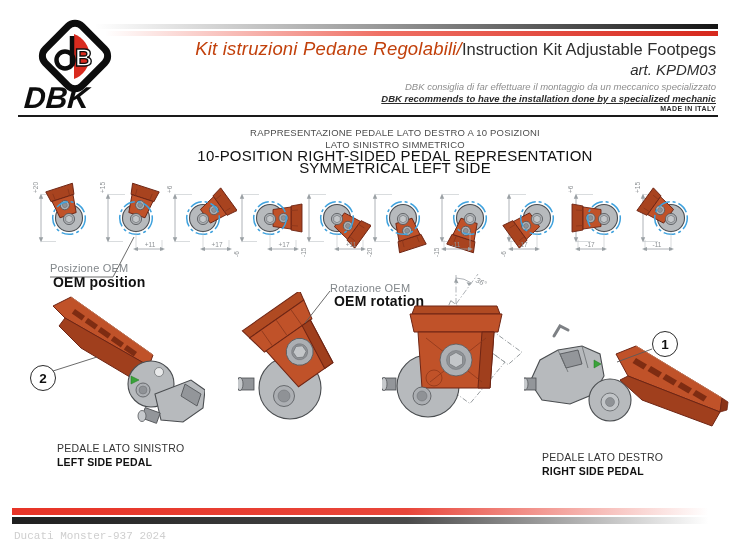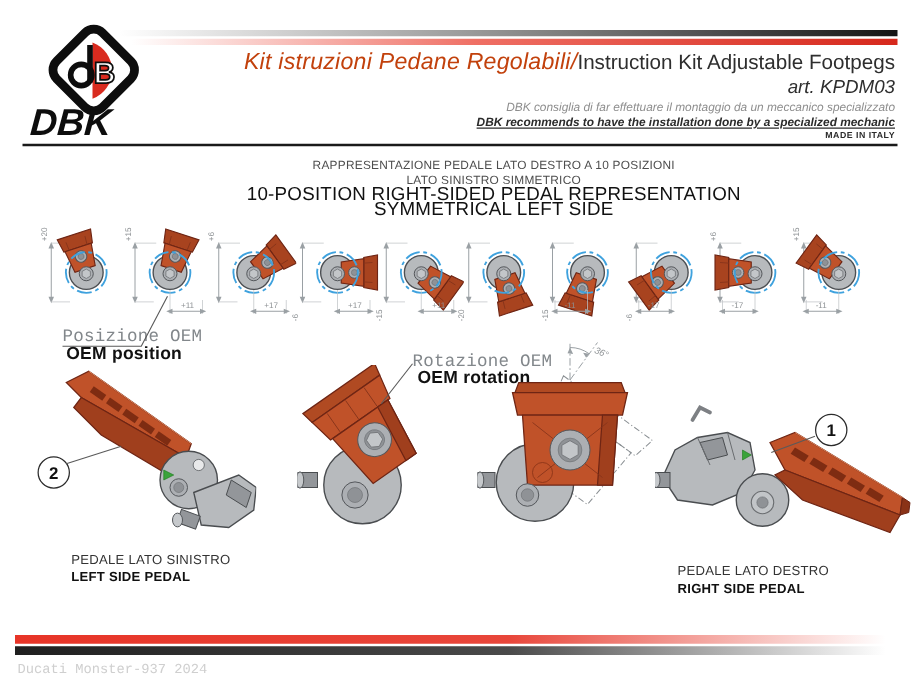--- a/index.html
+++ b/index.html
@@ -50,21 +50,21 @@
   .orange-top{fill:#b04a22;stroke:#6e2514;stroke-width:1;}
   .tread{fill:#7e2c12;stroke:none;}
   .hl{stroke:#e0855c;stroke-width:.8;fill:none;}
   .green{fill:#3aa33a;stroke:#1f7a1f;stroke-width:.5;}
   .ghost{fill:none;stroke:#8a8f93;stroke-width:.8;stroke-dasharray:5 2 1 2;}
   .dimthin{stroke:#9aa0a4;stroke-width:.8;fill:none;}
   .dimdash{stroke:#9aa0a4;stroke-width:.8;fill:none;stroke-dasharray:6 2 1.5 2;}
   .anglab{font-size:7.5px;font-style:italic;fill:#8d9194;}
 
   
-  .lab-it{font-size:14px;color:#82878b;letter-spacing:.2px;font-family:Liberation Mono, monospace;}
+  .lab-it{font-size:11px;color:#82878b;letter-spacing:.2px;}
   .lab-en{font-size:14px;font-weight:bold;color:#111;letter-spacing:.2px;}
   .ped-it{font-size:10.5px;color:#333;letter-spacing:.2px;}
   .ped-en{font-size:10.5px;font-weight:bold;color:#111;letter-spacing:.2px;margin-top:2px;}
 
   .badge{width:24px;height:24px;border:1.6px solid #2b2b2b;border-radius:50%;background:#fff;
          font-size:13.5px;font-weight:bold;color:#111;display:flex;align-items:center;justify-content:center;}
 
   
   .f-red{left:12px;top:508px;width:718px;height:6.5px;
     background:linear-gradient(to right,#e73427 0%,#e8463a 55%,rgba(231,52,39,0) 97%);}

